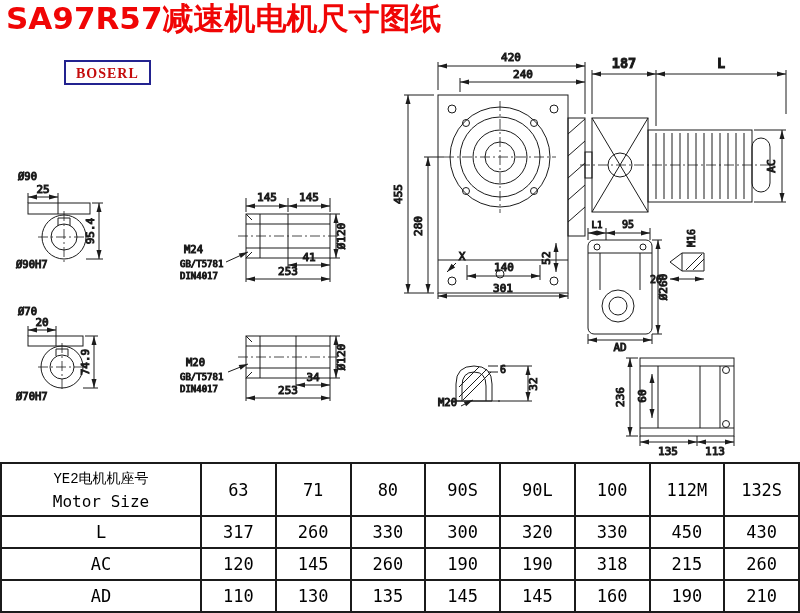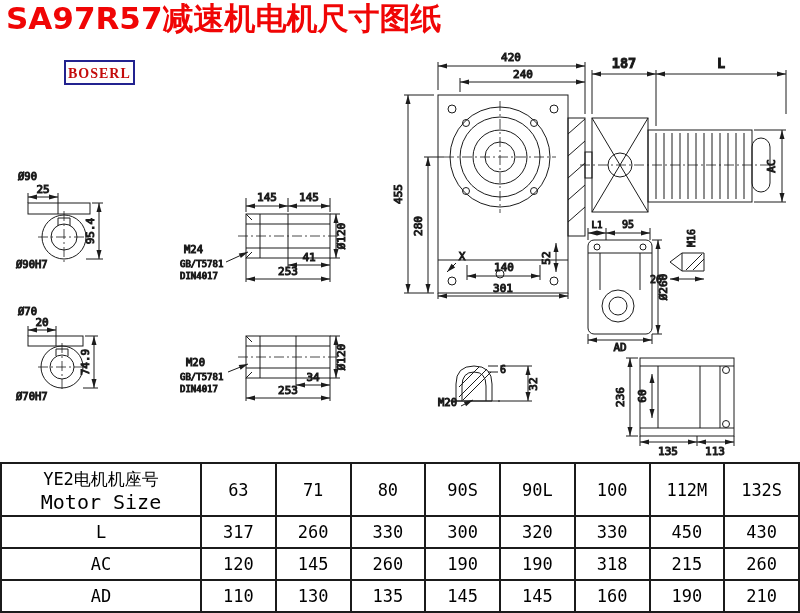--- a/index.html
+++ b/index.html
@@ -2,40 +2,40 @@
 <html><head>
 <meta charset="utf-8">
 <style>
   * { margin:0; padding:0; box-sizing:border-box; }
   html,body { background:#ffffff; }
   body { width:800px; height:613px; overflow:hidden; font-family:"DejaVu Sans", sans-serif; }
   .page { position:relative; width:800px; height:613px; background:#fff; }
   .title { position:absolute; top:-2px; left:6px; font-size:31px; font-weight:bold; color:#f00505;
            font-family:"DejaVu Sans", sans-serif; white-space:nowrap; }
   .logo { position:absolute; top:60px; left:64px; border:2px solid #22228f; background:#fefefe;
-          padding:1px 2px; }
+          padding:1px 10px; }
   .logo span { color:#c40b0b; font-weight:bold; font-size:14px; letter-spacing:1px;
                font-family:"Liberation Serif", serif; }
   .drawing { position:absolute; top:0; left:0; }
   svg text { font-family:"DejaVu Sans Mono", monospace; fill:#141414; }
   .dim  { font-size:11px; text-anchor:middle; }
   .dimb { font-size:13.5px; font-weight:bold; text-anchor:middle; }
   .la   { font-size:10.5px; }
   .ls   { font-size:9px; }
   .lblm { font-size:10px; text-anchor:middle; }
   .s9   { font-size:9px; text-anchor:middle; }
   .cl   { stroke-dasharray:10 3 2 3; stroke-width:0.8; }
   .size-table { position:absolute; left:0; top:462px; width:800px; height:151px;
                 border-collapse:collapse; table-layout:fixed; text-align:center;
                 font-family:"DejaVu Sans Mono", monospace; font-size:17px; color:#000; }
   .size-table td { border:2px solid #1b1b1b; padding:0; vertical-align:middle; }
   .size-table tr.hdr { height:53px; }
   .size-table tr { height:32px; }
-  .size-table .cn { font-size:17px; line-height:24px; }
-  .size-table .en { font-size:20px; line-height:22px; }
+  .size-table .cn { font-size:14px; line-height:24px;font-family:Liberation Mono, monospace; }
+  .size-table .en { font-size:16px; line-height:22px; }
 </style>
 </head>
 <body>
 
 <div class="page">
 
   <svg class="drawing" width="800" height="460" viewBox="0 0 800 460">
     <defs>
       <marker id="arr" markerWidth="10" markerHeight="7" refX="9.5" refY="3.5" orient="auto-start-reverse" markerUnits="userSpaceOnUse">
         <path d="M0.5,1 L9.5,3.5 L0.5,6 Z" fill="#1c1c1c"></path>

